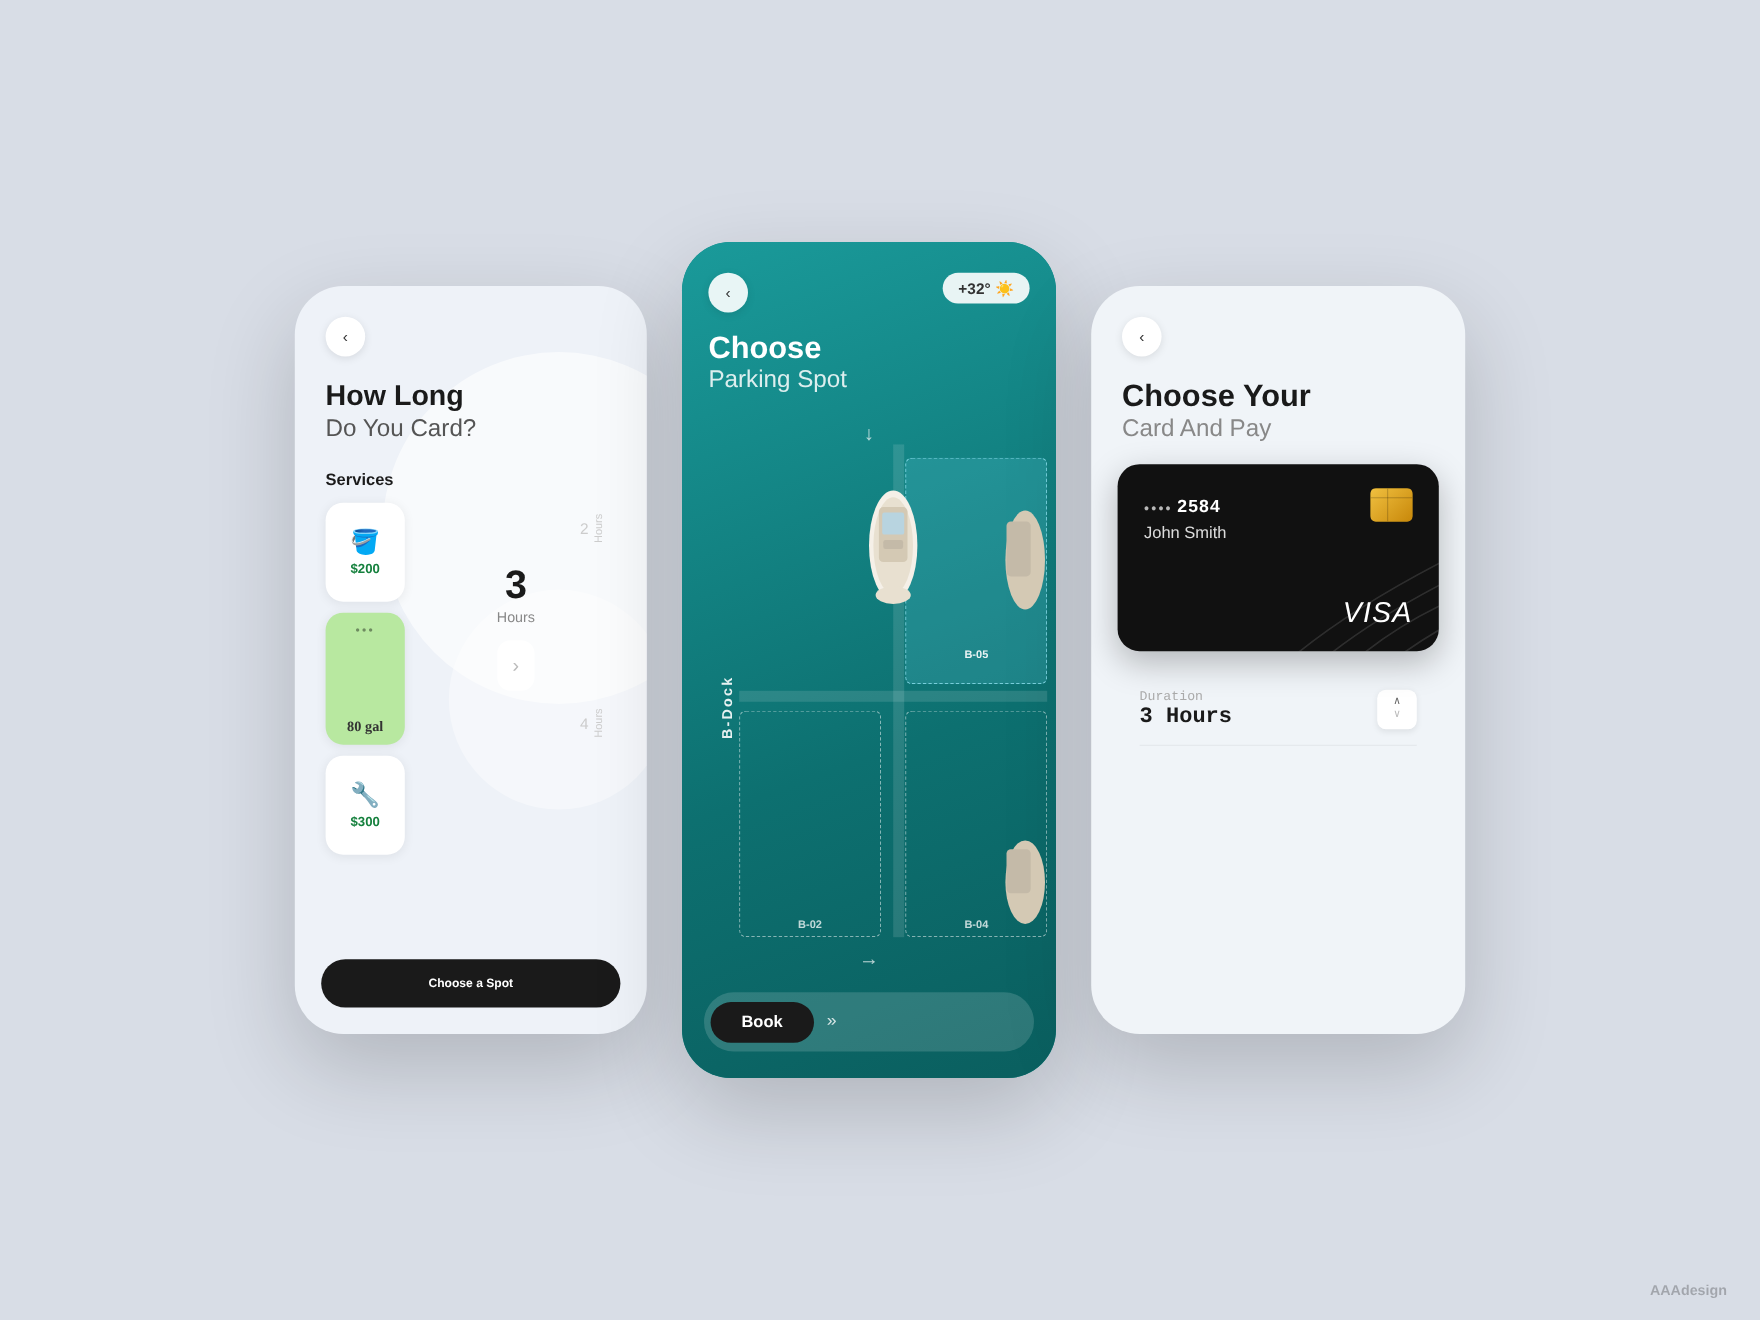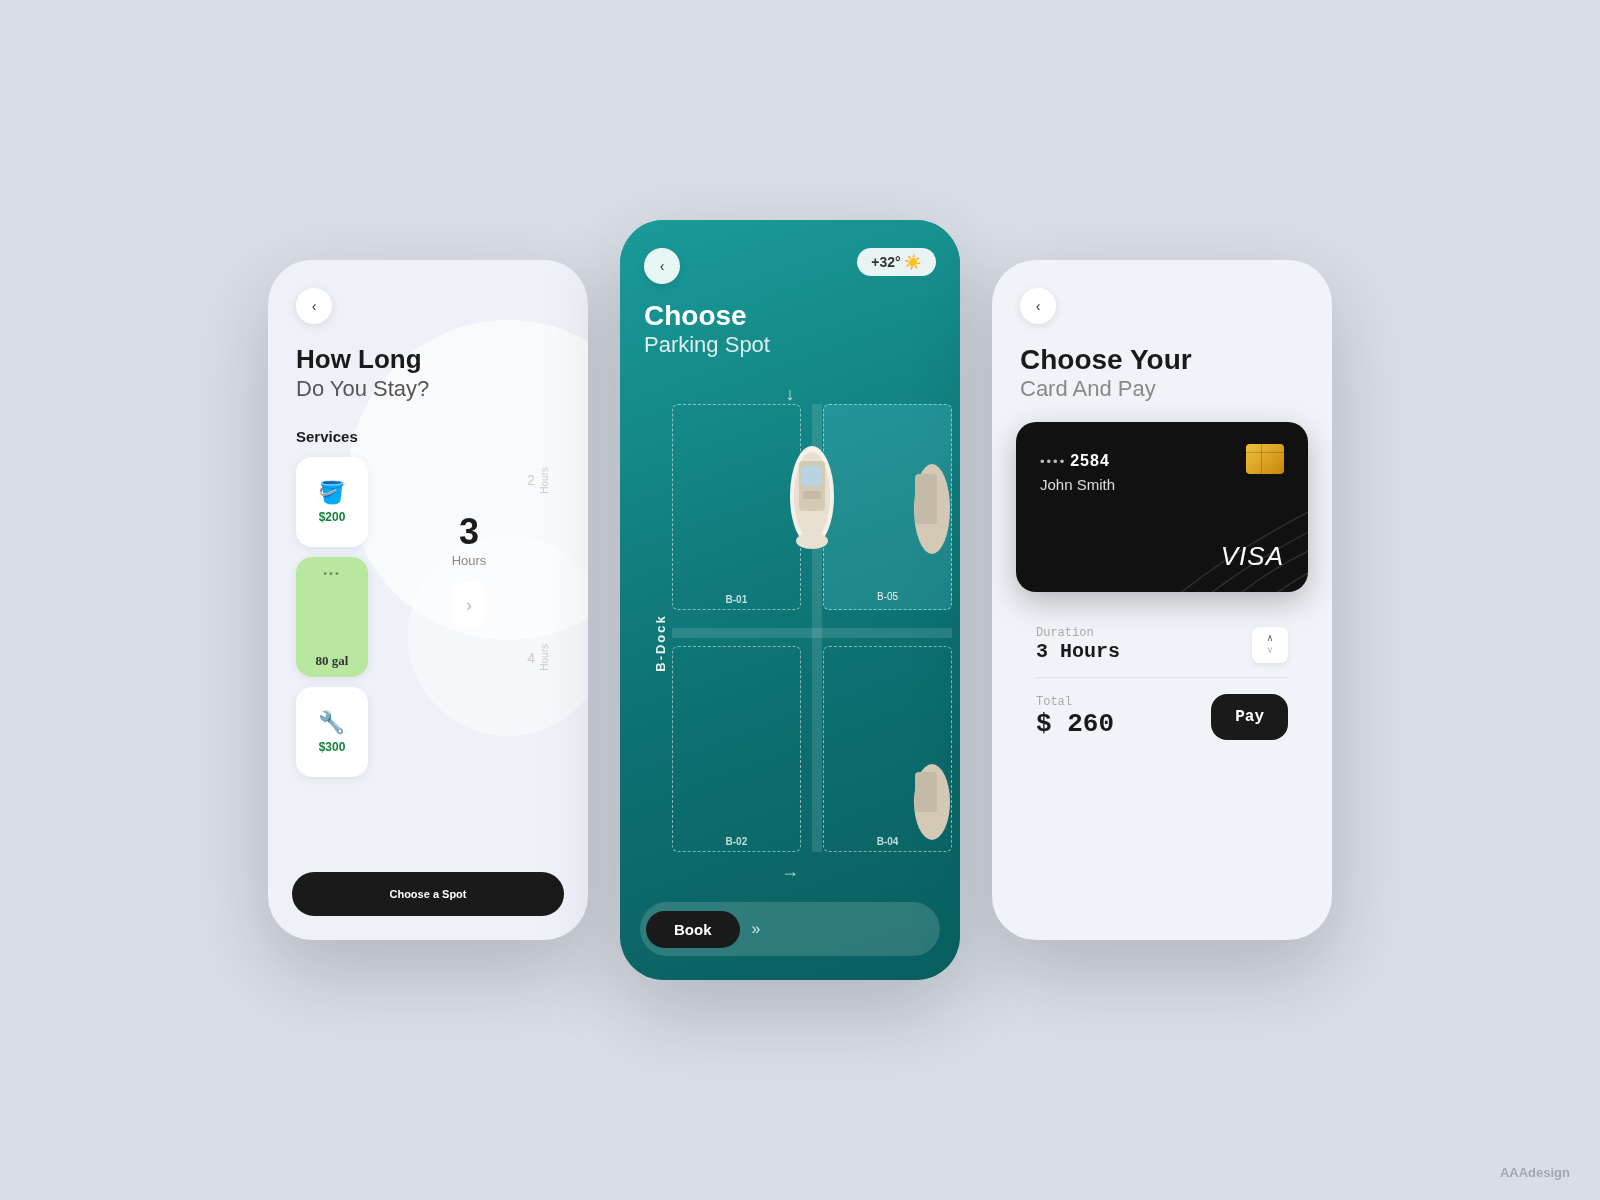--- a/index.html
+++ b/index.html
@@ -403,21 +403,21 @@
     <div class="screen-1-inner">
       <div class="circle-bg"></div>
       <div class="circle-bg-2"></div>
 
       <div class="back-btn">
         <span>‹</span>
       </div>
 
       <div class="screen-1-content">
         <div class="screen-title-bold">How Long</div>
-        <div class="screen-title-light">Do You Stay?</div>
+        <div class="screen-title-light">Do You Card?</div>
 
         <div class="services-label">Services</div>
 
         <div style="display:flex; gap:10px; align-items:flex-start; position:relative; z-index:1;">
 
           <div style="display:flex; flex-direction:column; gap:10px;">
             <div class="service-card">
               <span class="service-icon">🪣</span>
               <span class="service-price">$200</span>
             </div>
@@ -484,25 +484,22 @@
       <div style="position:absolute; top:0; left:50%; transform:translateX(-50%); color:rgba(255,255,255,0.7); font-size:18px;">↓</div>
 
       <div style="position:absolute; left:12px; top:50%; transform:translateY(-50%) rotate(-90deg); color:rgba(255,255,255,0.9); font-size:13px; font-weight:700; letter-spacing:2px; white-space:nowrap; z-index:3;">B-Dock</div>
 
       <div style="position:absolute; left:52px; right:8px; top:20px; bottom:50px;">
 
         <div style="position:absolute; left:50%; top:0; bottom:0; width:10px; background:rgba(255,255,255,0.12); z-index:1;"></div>
 
         <div style="position:absolute; left:0; right:0; top:50%; height:10px; background:rgba(255,255,255,0.12); z-index:1;"></div>
 
-        <div style="position:absolute; left:0; top:0; width:46%; height:46%; border:1.5px dashed rgba(255,255,255,0.5); border-radius:6px; display:flex; align-items:flex-end; justify-content:center; padding-bottom:4px; font-size:10px; color:rgba(255,255,255,0.75); font-weight:600;">
-          <span>B-01</span>
-        </div>
-
-        <div style="position:absolute; right:0; top:0; width:46%; height:46%; border:1.5px dashed rgba(150,230,245,0.75); border-radius:6px; background:rgba(100,210,230,0.2); display:flex; align-items:flex-end; justify-content:center; padding-bottom:7px; font-size:10px; color:rgba(255,255,255,0.9); font-weight:400;">
+
+        <div style="position:absolute; right:0; top:12px; width:46%; height:46%; border:1.5px dashed rgba(150,230,245,0.75); border-radius:6px; background:rgba(100,210,230,0.2); display:flex; align-items:flex-end; justify-content:center; padding-bottom:20px; font-size:10px; color:rgba(255,255,255,0.9); font-weight:700;">
           <span>B-05</span>
         </div>
 
         <div style="position:absolute; left:0; bottom:0; width:46%; height:46%; border:1.5px dashed rgba(255,255,255,0.5); border-radius:6px; display:flex; align-items:flex-end; justify-content:center; padding-bottom:4px; font-size:10px; color:rgba(255,255,255,0.75); font-weight:600;">
           <span>B-02</span>
         </div>
 
         <div style="position:absolute; right:0; bottom:0; width:46%; height:46%; border:1.5px dashed rgba(255,255,255,0.5); border-radius:6px; display:flex; align-items:flex-end; justify-content:center; padding-bottom:4px; font-size:10px; color:rgba(255,255,255,0.75); font-weight:600;">
           <span>B-04</span>
         </div>
@@ -585,25 +582,18 @@
         <div>
           <div class="detail-label">Duration</div>
           <div class="detail-value">3 Hours</div>
         </div>
         <div style="width:36px; height:36px; background:#fff; border-radius:8px; display:flex; flex-direction:column; align-items:center; justify-content:center; box-shadow:0 2px 6px rgba(0,0,0,0.08);">
           <span style="font-size:10px; color:#666; line-height:1;">∧</span>
           <span style="font-size:10px; color:#bbb; line-height:1; margin-top:2px;">∨</span>
         </div>
       </div>
 
-      <div class="total-row">
-        <div>
-          <div class="total-label">Total</div>
-          <div class="total-value">$ 260</div>
-        </div>
-        <div class="pay-btn">Pay</div>
-      </div>
     </div>
   </div>
 
 </div>
 
 <div class="watermark">AAAdesign</div>
 
 </body></html>

